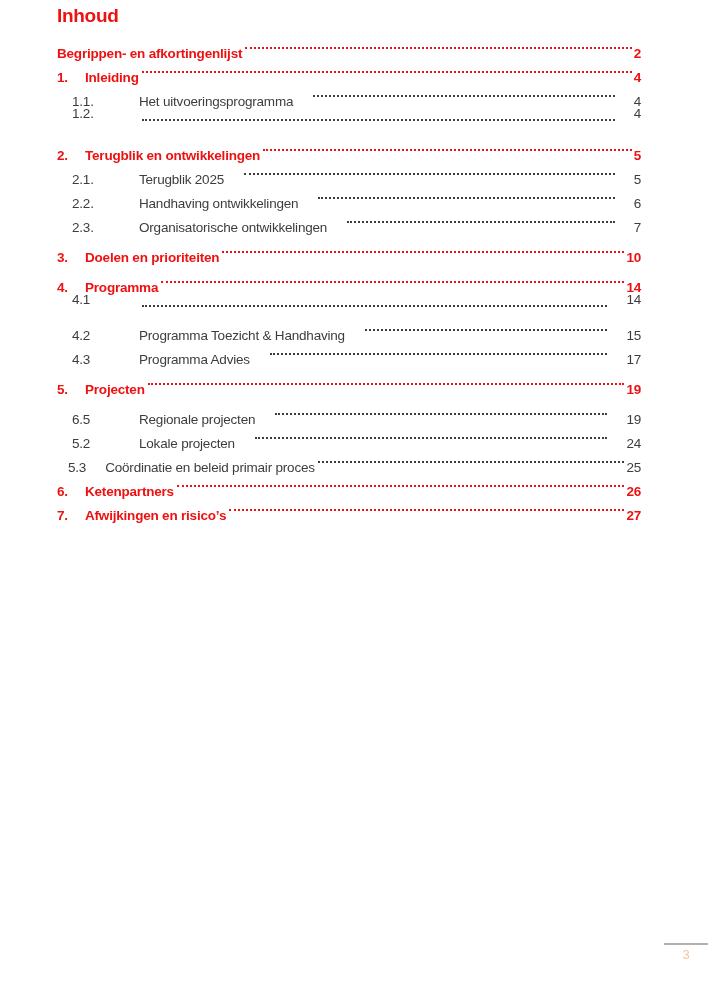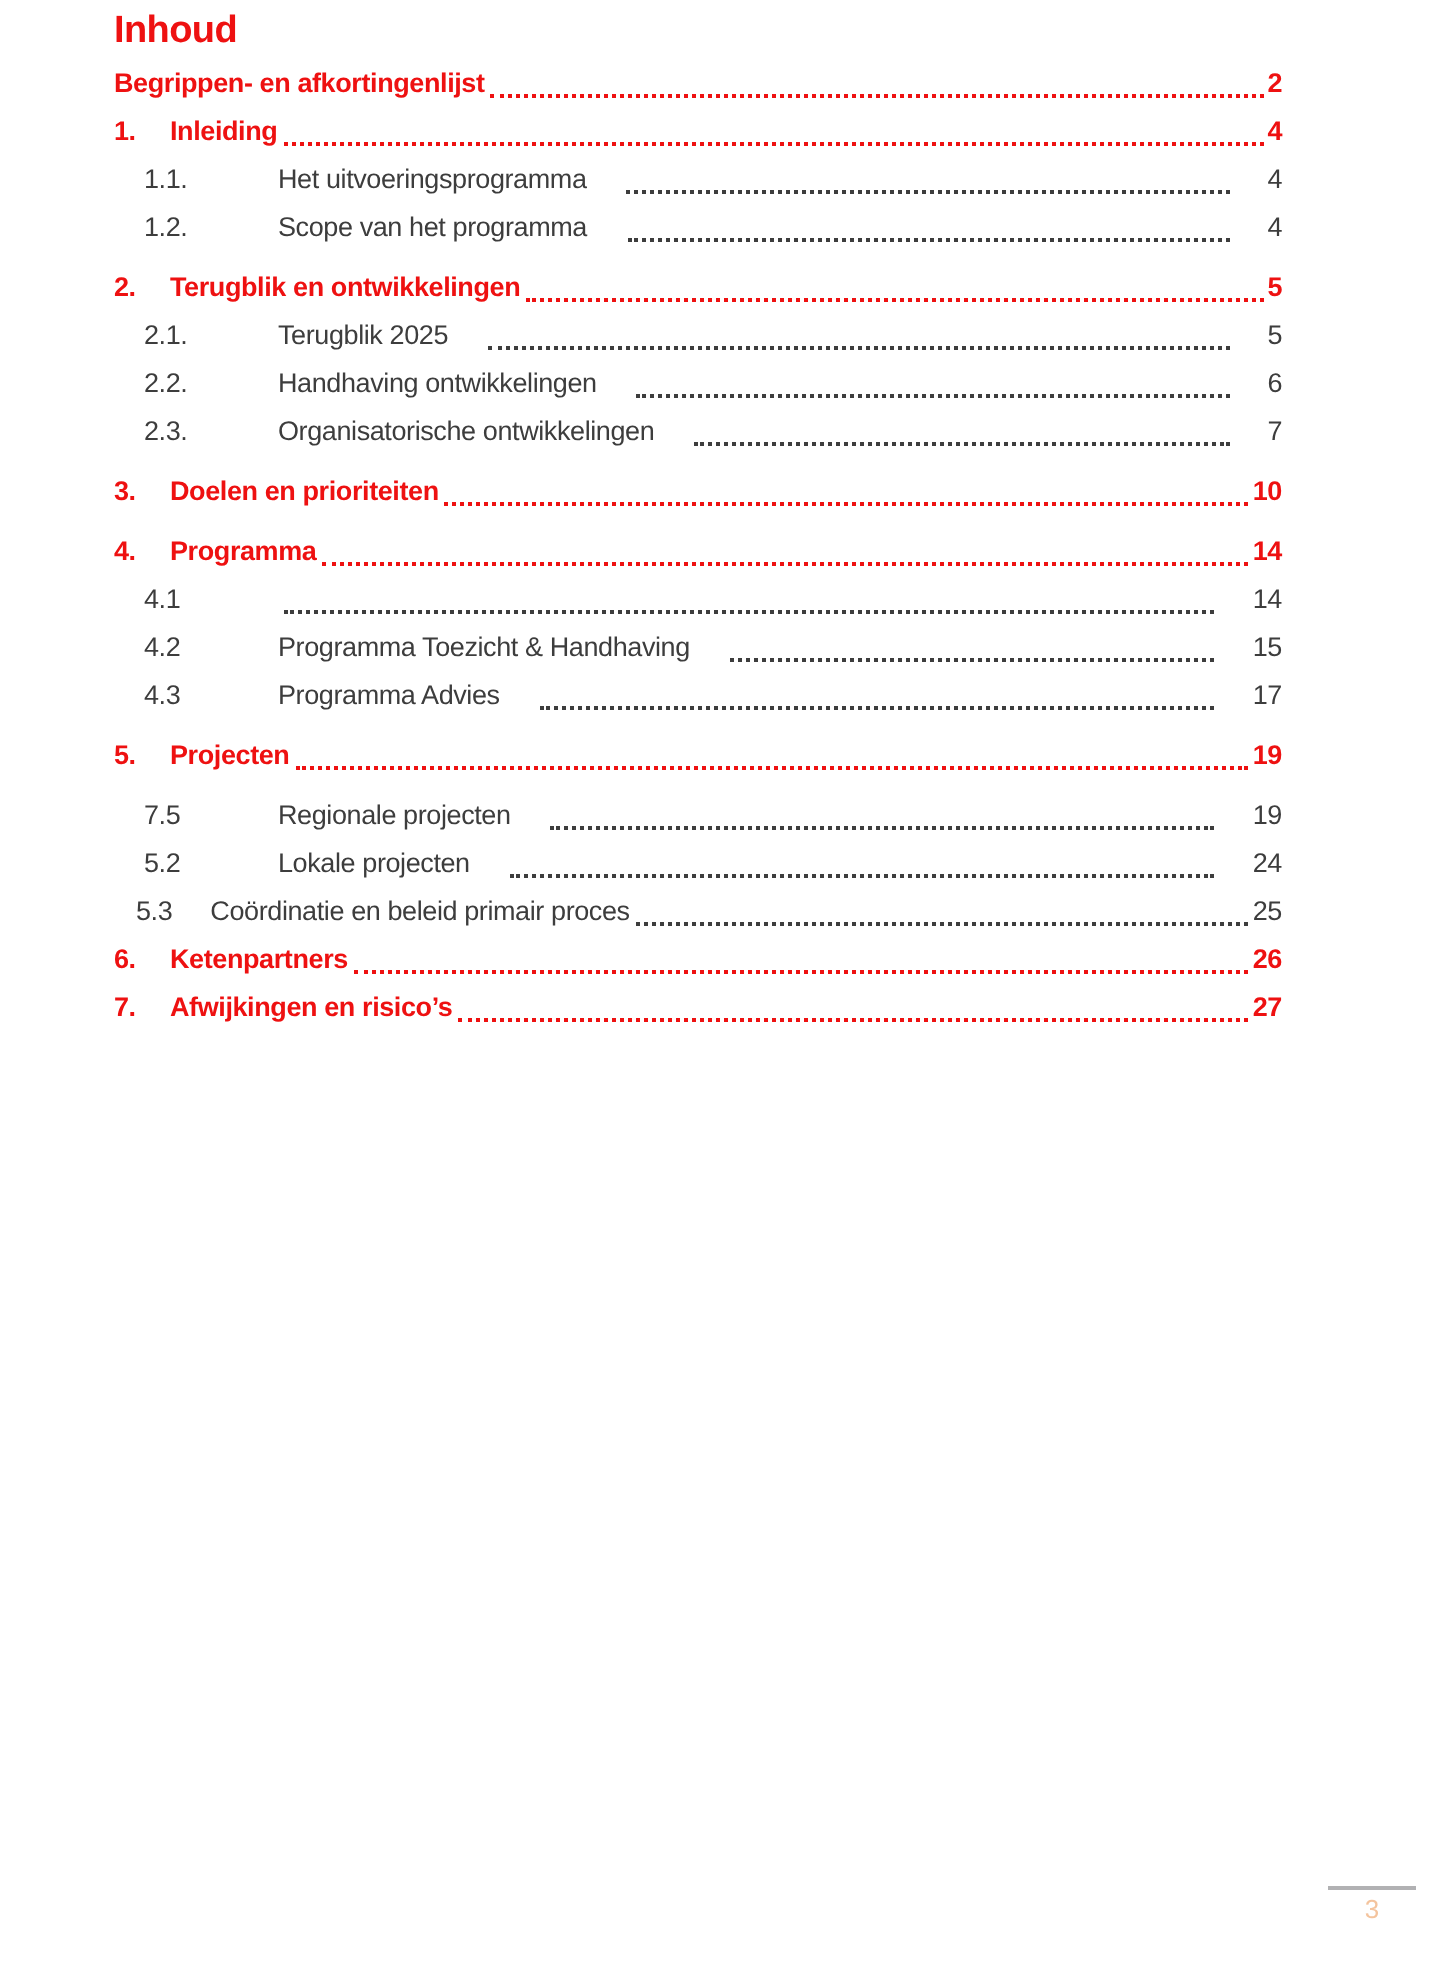--- a/index.html
+++ b/index.html
@@ -26,21 +26,21 @@
   }
   .row.main { font-weight:bold; color:#ee1111; }
   .row.gap  { margin-top:6px; }
 
   .num   { flex:none; width:28px; }
   .row.sub { padding-left:15px;gap:17px; }
   .row.sub .num { width:50px; }
   .row.inline { padding-left:11px; }
   .row.inline .num { width:auto; margin-right:19px; }
 
-  .label { flex:none; }
+  .label { flex:none;margin-top:12px; }
   .leader {
     flex:1 1 auto; height:0;
     border-bottom:2px dotted currentColor;
     align-self:flex-end;
     margin:0 2px 5px 3px;
     min-width:10px;
   }
   .pg { flex:none; }
 
   .footer-line {
@@ -77,21 +77,20 @@
 
     <div class="row sub">
       <span class="num">1.1.</span>
       <span class="label">Het uitvoeringsprogramma</span>
       <span class="leader"></span>
       <span class="pg">4</span>
     </div>
 
     <div class="row sub">
       <span class="num">1.2.</span>
-      <span class="label">Scope van het programma</span>
       <span class="leader"></span>
       <span class="pg">4</span>
     </div>
 
     <div class="row main gap">
       <span class="num">2.</span>
       <span class="label">Terugblik en ontwikkelingen</span>
       <span class="leader"></span>
       <span class="pg">5</span>
     </div>
@@ -152,21 +151,21 @@
     </div>
 
     <div class="row main gap">
       <span class="num">5.</span>
       <span class="label">Projecten</span>
       <span class="leader"></span>
       <span class="pg">19</span>
     </div>
 
     <div class="row sub gap">
-      <span class="num">7.5</span>
+      <span class="num">6.5</span>
       <span class="label">Regionale projecten</span>
       <span class="leader"></span>
       <span class="pg">19</span>
     </div>
 
     <div class="row sub">
       <span class="num">5.2</span>
       <span class="label">Lokale projecten</span>
       <span class="leader"></span>
       <span class="pg">24</span>

